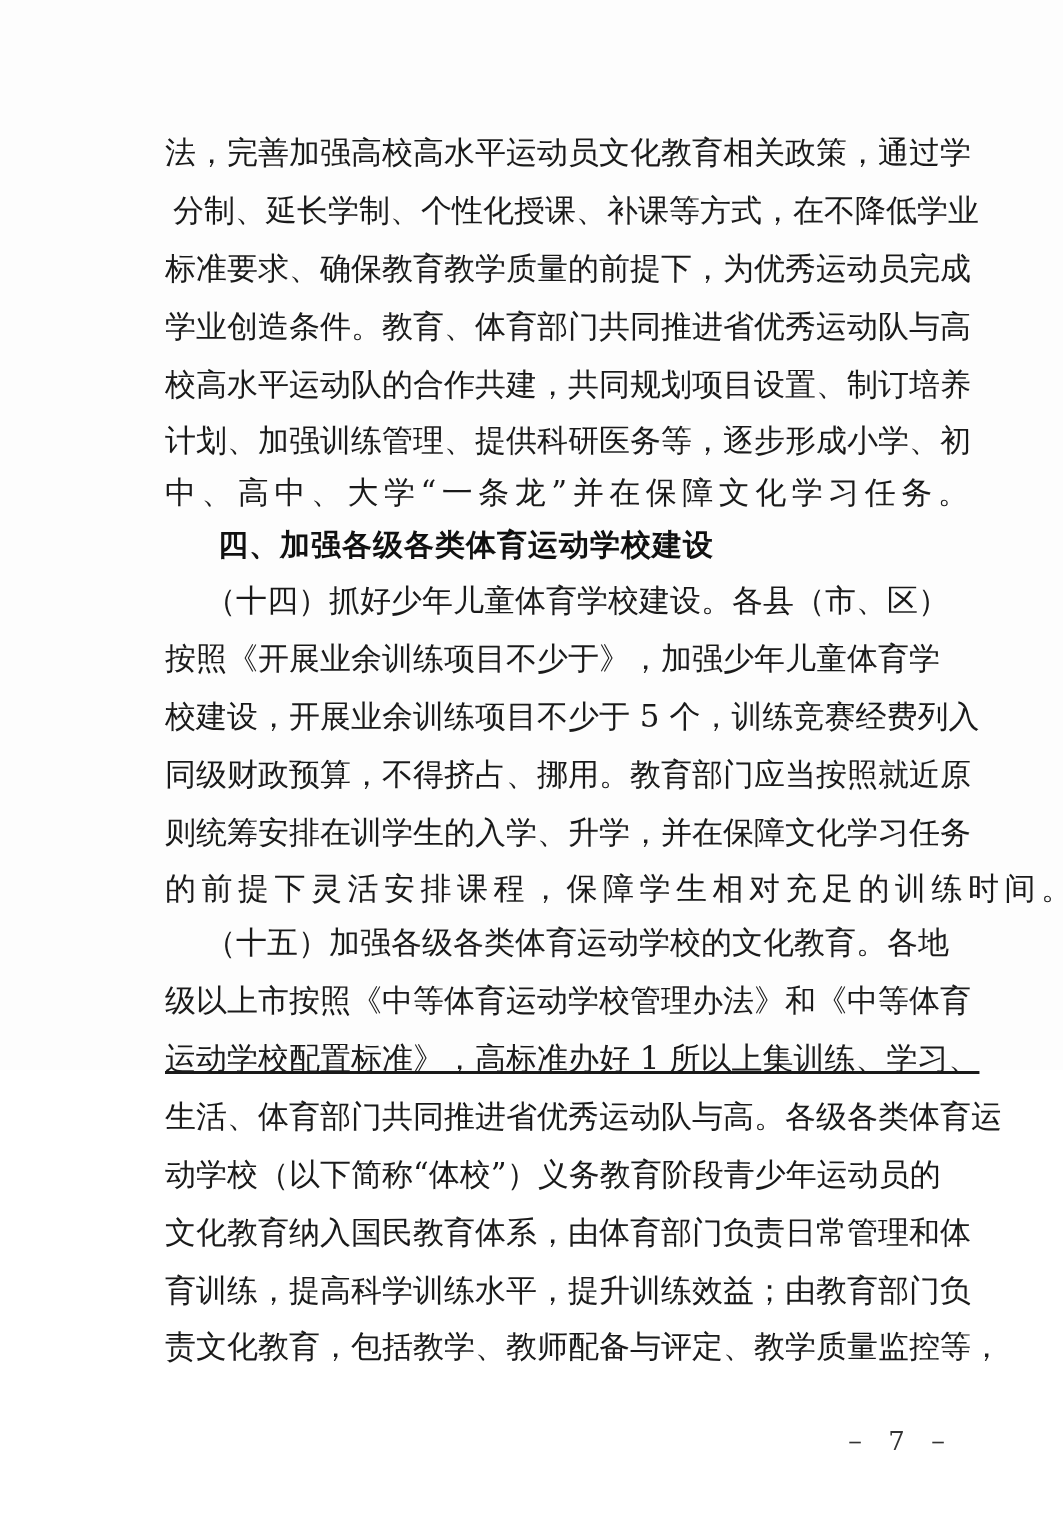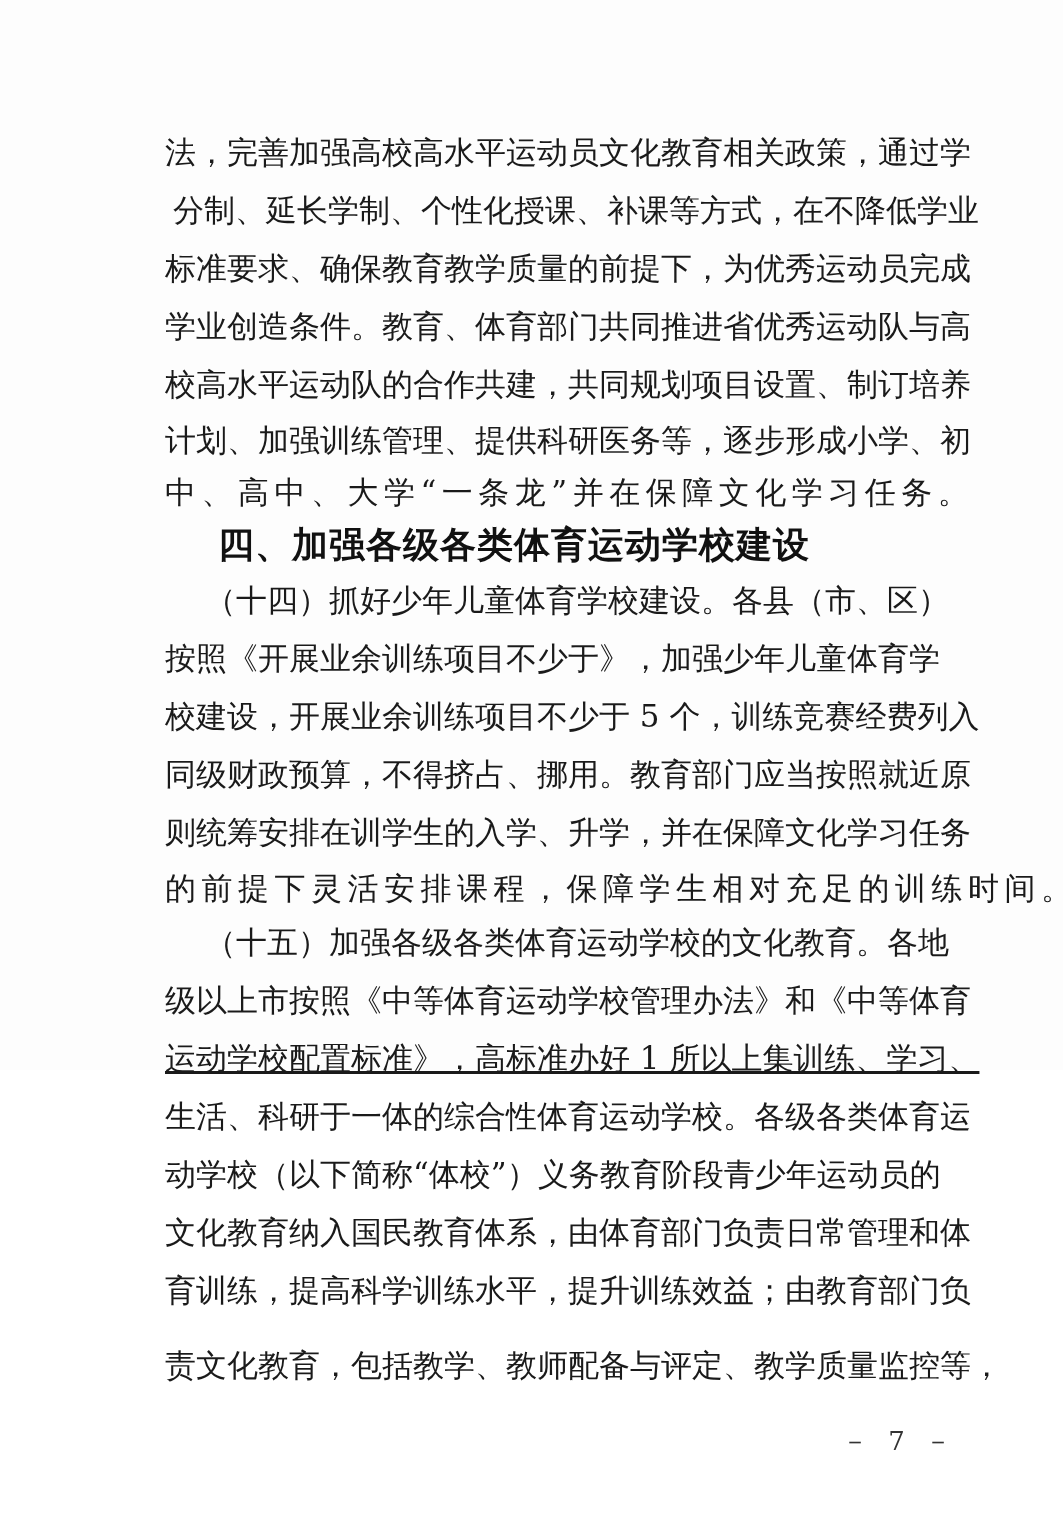--- a/index.html
+++ b/index.html
@@ -40,21 +40,21 @@
     }
     .line.indent {
       left: 205px;
       width: 712px;
     }
     .heading {
       position: absolute;
       left: 218px;
       height: 40px;
       font-family: "DejaVu Sans", "Liberation Sans", sans-serif;
-      font-size: 36px;
+      font-size: 30px;
       line-height: 40px;
       font-weight: bold;
       white-space: nowrap;
       letter-spacing: 1px;
       color: #111;
     }
     .page-number {
       position: absolute;
       left: 842px;
       top: 1426px;
@@ -88,22 +88,22 @@
     <div class="line" style="top:696px;">校建设，开展业余训练项目不少于 5 个，训练竞赛经费列入</div>
     <div class="line" style="top:754px;">同级财政预算，不得挤占、挪用。教育部门应当按照就近原</div>
     <div class="line" style="top:812px;">则统筹安排在训学生的入学、升学，并在保障文化学习任务</div>
     <div class="line last" style="top:868px;">的前提下灵活安排课程，保障学生相对充足的训练时间。</div>
   </div>
 
   <div>
     <div class="line indent" style="top:922px;">（十五）加强各级各类体育运动学校的文化教育。各地</div>
     <div class="line" style="top:980px;">级以上市按照《中等体育运动学校管理办法》和《中等体育</div>
     <div class="line" style="top:1038px;text-decoration:underline;">运动学校配置标准》，高标准办好 1 所以上集训练、学习、</div>
-    <div class="line" style="top:1096px;">生活、科研于一体的综合性体育运动学校。各级各类体育运</div>
+    <div class="line" style="top:1096px;">生活、体育部门共同推进省优秀运动队与高。各级各类体育运</div>
     <div class="line" style="top:1154px;">动学校（以下简称“体校”）义务教育阶段青少年运动员的</div>
     <div class="line" style="top:1212px;">文化教育纳入国民教育体系，由体育部门负责日常管理和体</div>
     <div class="line" style="top:1270px;">育训练，提高科学训练水平，提升训练效益；由教育部门负</div>
-    <div class="line" style="top:1326px;margin-top:19px;">责文化教育，包括教学、教师配备与评定、教学质量监控等，</div>
+    <div class="line" style="top:1326px;">责文化教育，包括教学、教师配备与评定、教学质量监控等，</div>
   </div>
 
   <div class="page-number">－ 7 －</div>
 
 </div>
 
 </body></html>

